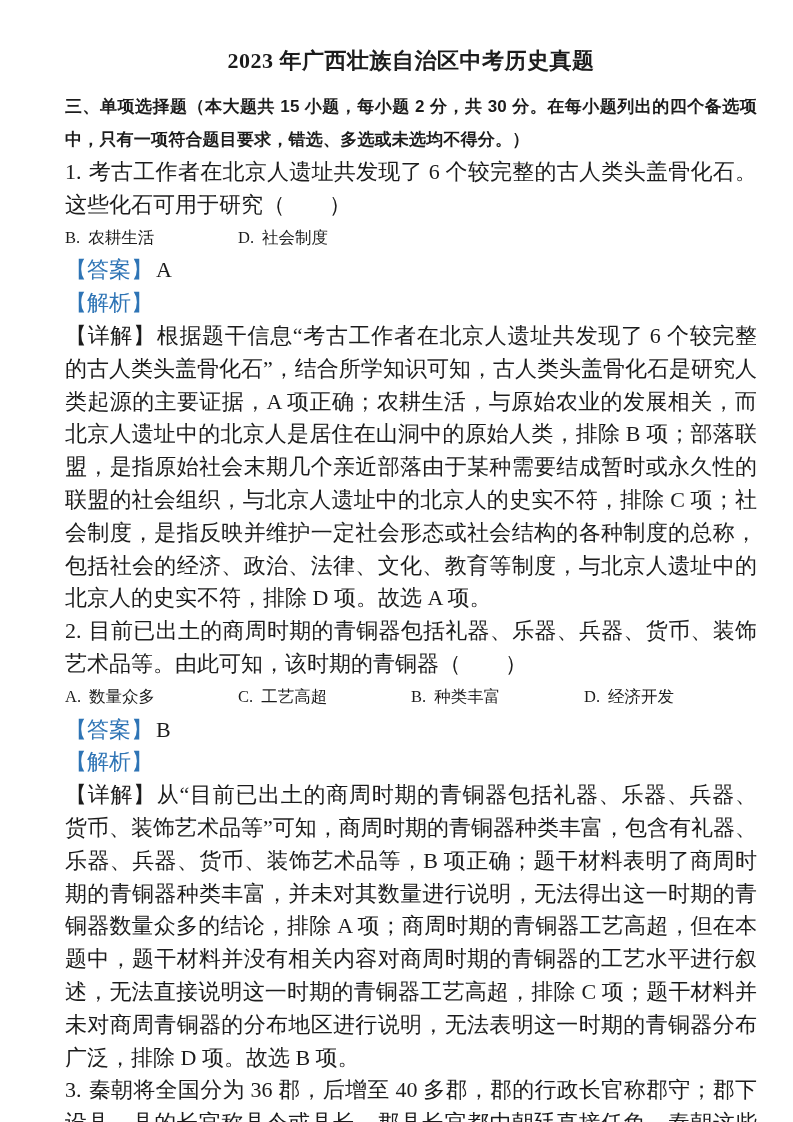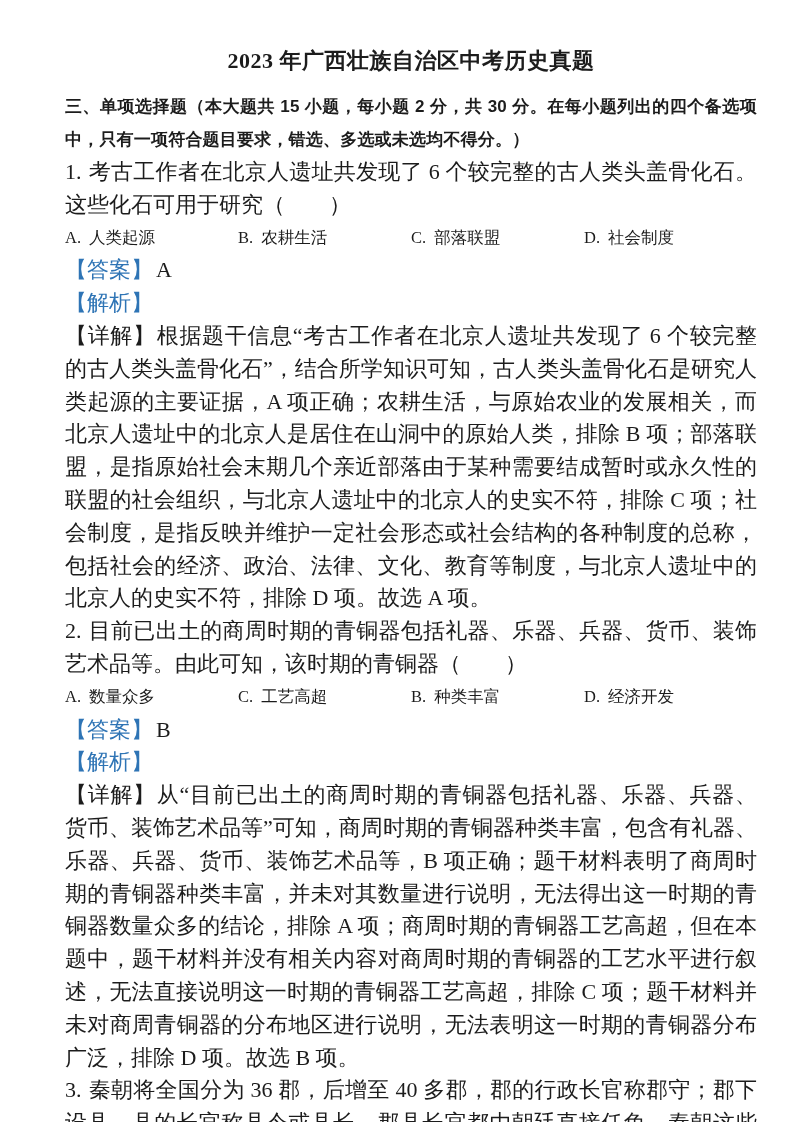--- a/index.html
+++ b/index.html
@@ -53,23 +53,21 @@
 
 <div class="page">
 
   <h1 class="title">2023 年广西壮族自治区中考历史真题</h1>
 
   <p class="line section-header">三、单项选择题（本大题共 15 小题，每小题 2 分，共 30 分。在每小题列出的四个备选项中，只有一项符合题目要求，错选、多选或未选均不得分。）</p>
 
   <section>
     <p class="line"><span class="q-number">1.</span><span>考古工作者在北京人遗址共发现了 6 个较完整的古人类头盖骨化石。这些化石可用于研究（　　）</span></p>
     <div class="options">
-      <span><span class="opt-label">A.</span><span>人类起源</span></span>
       <span><span class="opt-label">B.</span><span>农耕生活</span></span>
-      <span><span class="opt-label">C.</span><span>部落联盟</span></span>
       <span><span class="opt-label">D.</span><span>社会制度</span></span>
     </div>
     <p class="line"><span class="marker">【答案】</span><span class="answer-value">A</span></p>
     <p class="line"><span class="marker">【解析】</span></p>
     <p class="line"><span class="detail-label">【详解】</span><span>根据题干信息“考古工作者在北京人遗址共发现了 6 个较完整的古人类头盖骨化石”，结合所学知识可知，古人类头盖骨化石是研究人类起源的主要证据，A 项正确；农耕生活，与原始农业的发展相关，而北京人遗址中的北京人是居住在山洞中的原始人类，排除 B 项；部落联盟，是指原始社会末期几个亲近部落由于某种需要结成暂时或永久性的联盟的社会组织，与北京人遗址中的北京人的史实不符，排除 C 项；社会制度，是指反映并维护一定社会形态或社会结构的各种制度的总称，包括社会的经济、政治、法律、文化、教育等制度，与北京人遗址中的北京人的史实不符，排除 D 项。故选 A 项。</span></p>
   </section>
 
   <section>
     <p class="line"><span class="q-number">2.</span><span>目前已出土的商周时期的青铜器包括礼器、乐器、兵器、货币、装饰艺术品等。由此可知，该时期的青铜器（　　）</span></p>
     <div class="options">

